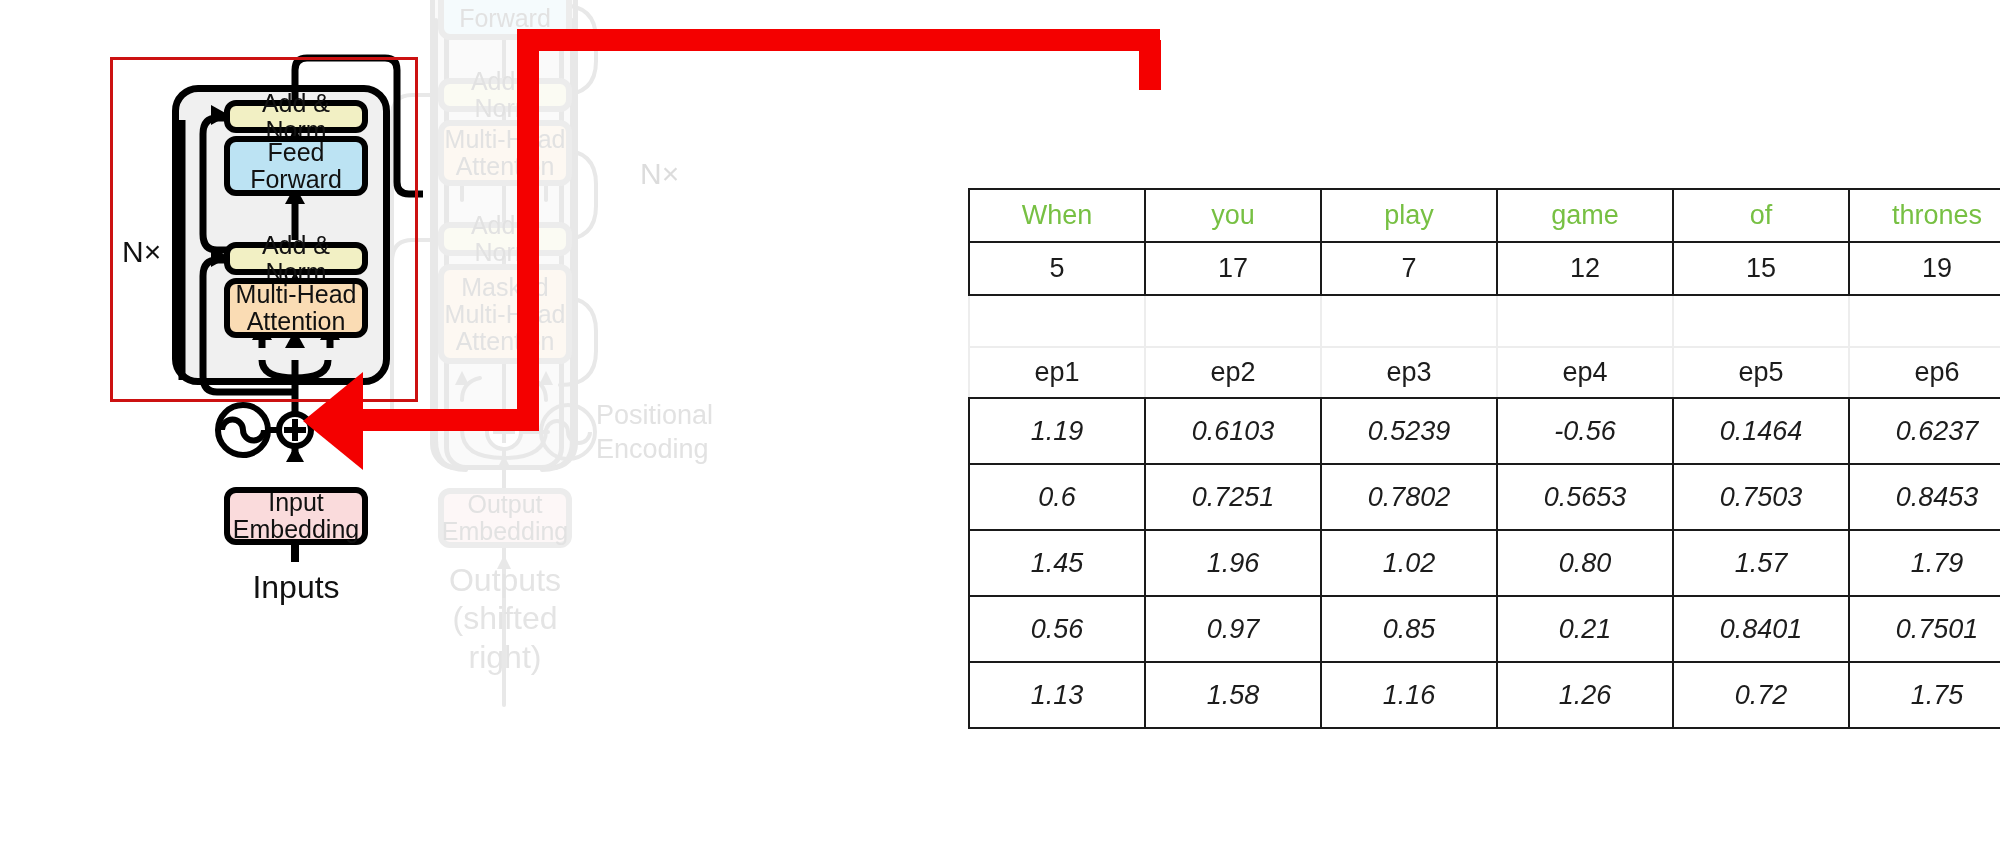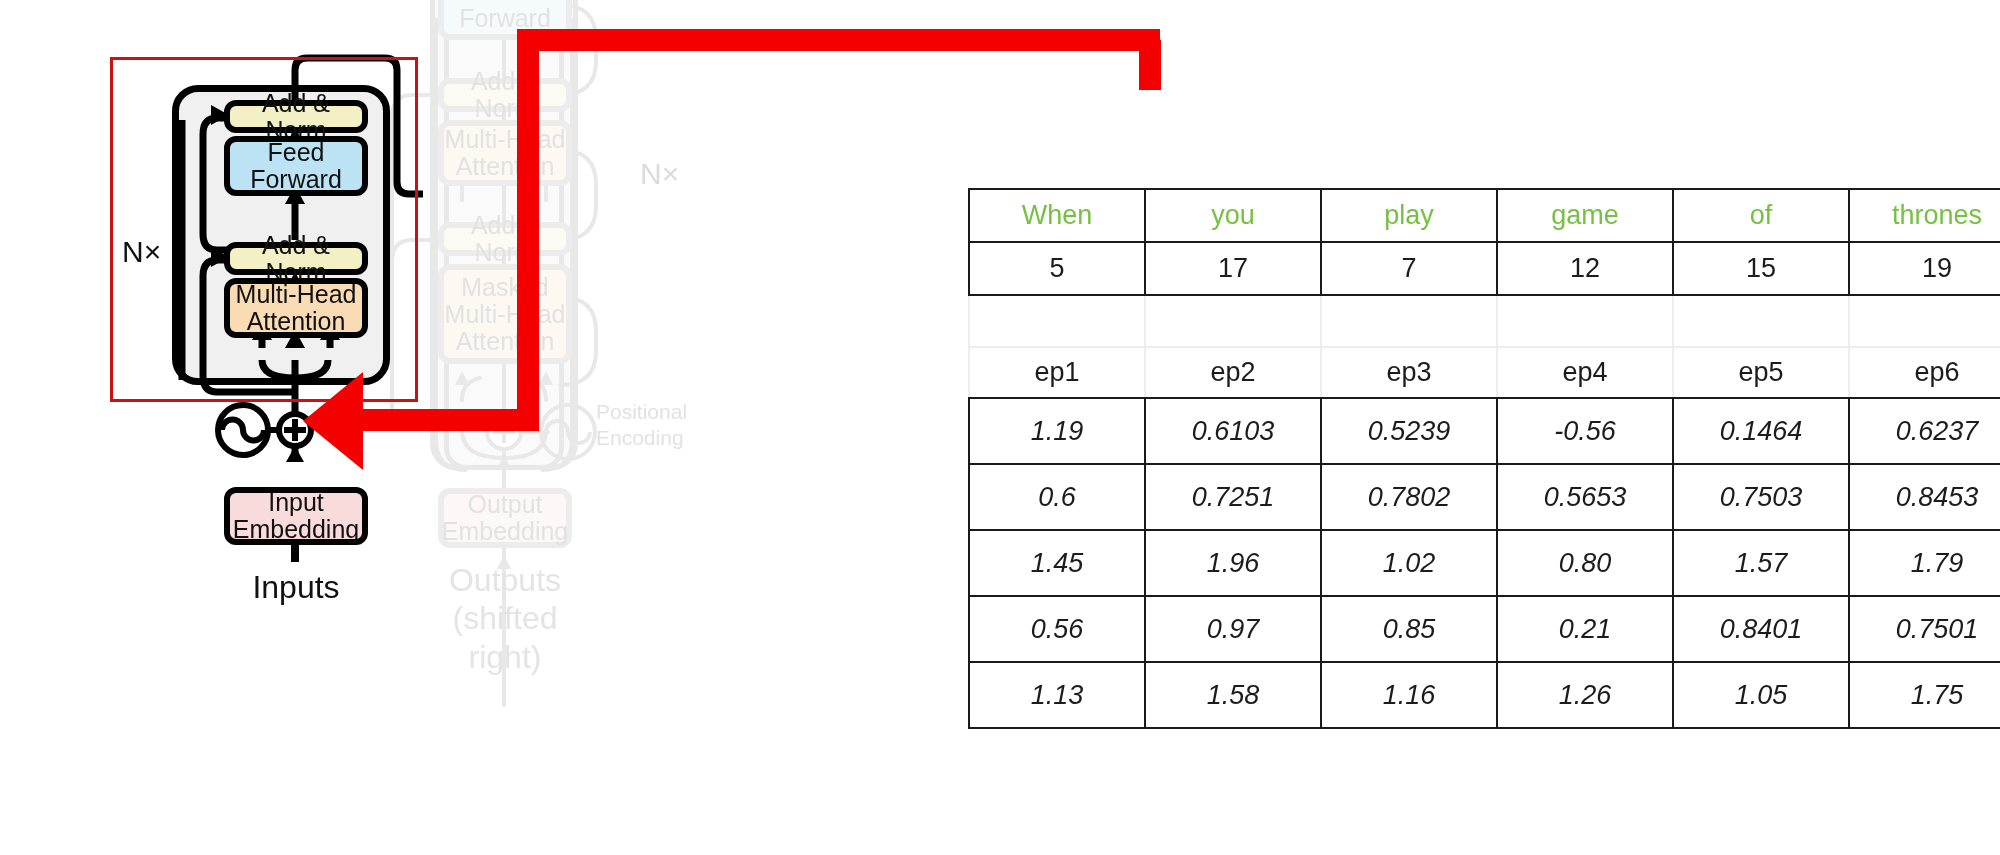--- a/index.html
+++ b/index.html
@@ -69,21 +69,21 @@
     color: #111;
     text-align: center;
     line-height: 1.2;
     white-space: pre-line;
     z-index: 7;
   }
   .axis-label.ghost { color: #e4e4e4; }
 
   .pe-label {
     position: absolute;
-    font-size: 21px;
+    font-size: 27px;
     line-height: 1.25;
     color: #e2e2e2;
     white-space: pre-line;
     z-index: 3;
   }
 
   
   #red-box {
     position: absolute;
     border: 3px solid #cc1111;
@@ -349,20 +349,20 @@
             <td>0.85</td>
             <td>0.21</td>
             <td>0.8401</td>
             <td>0.7501</td>
           </tr>
           <tr class="vals">
             <td>1.13</td>
             <td>1.58</td>
             <td>1.16</td>
             <td>1.26</td>
-            <td>1.05</td>
+            <td>0.72</td>
             <td>1.75</td>
           </tr>
         </tbody>
     </table>
   </div>
 
 </div>
 
 </body></html>

